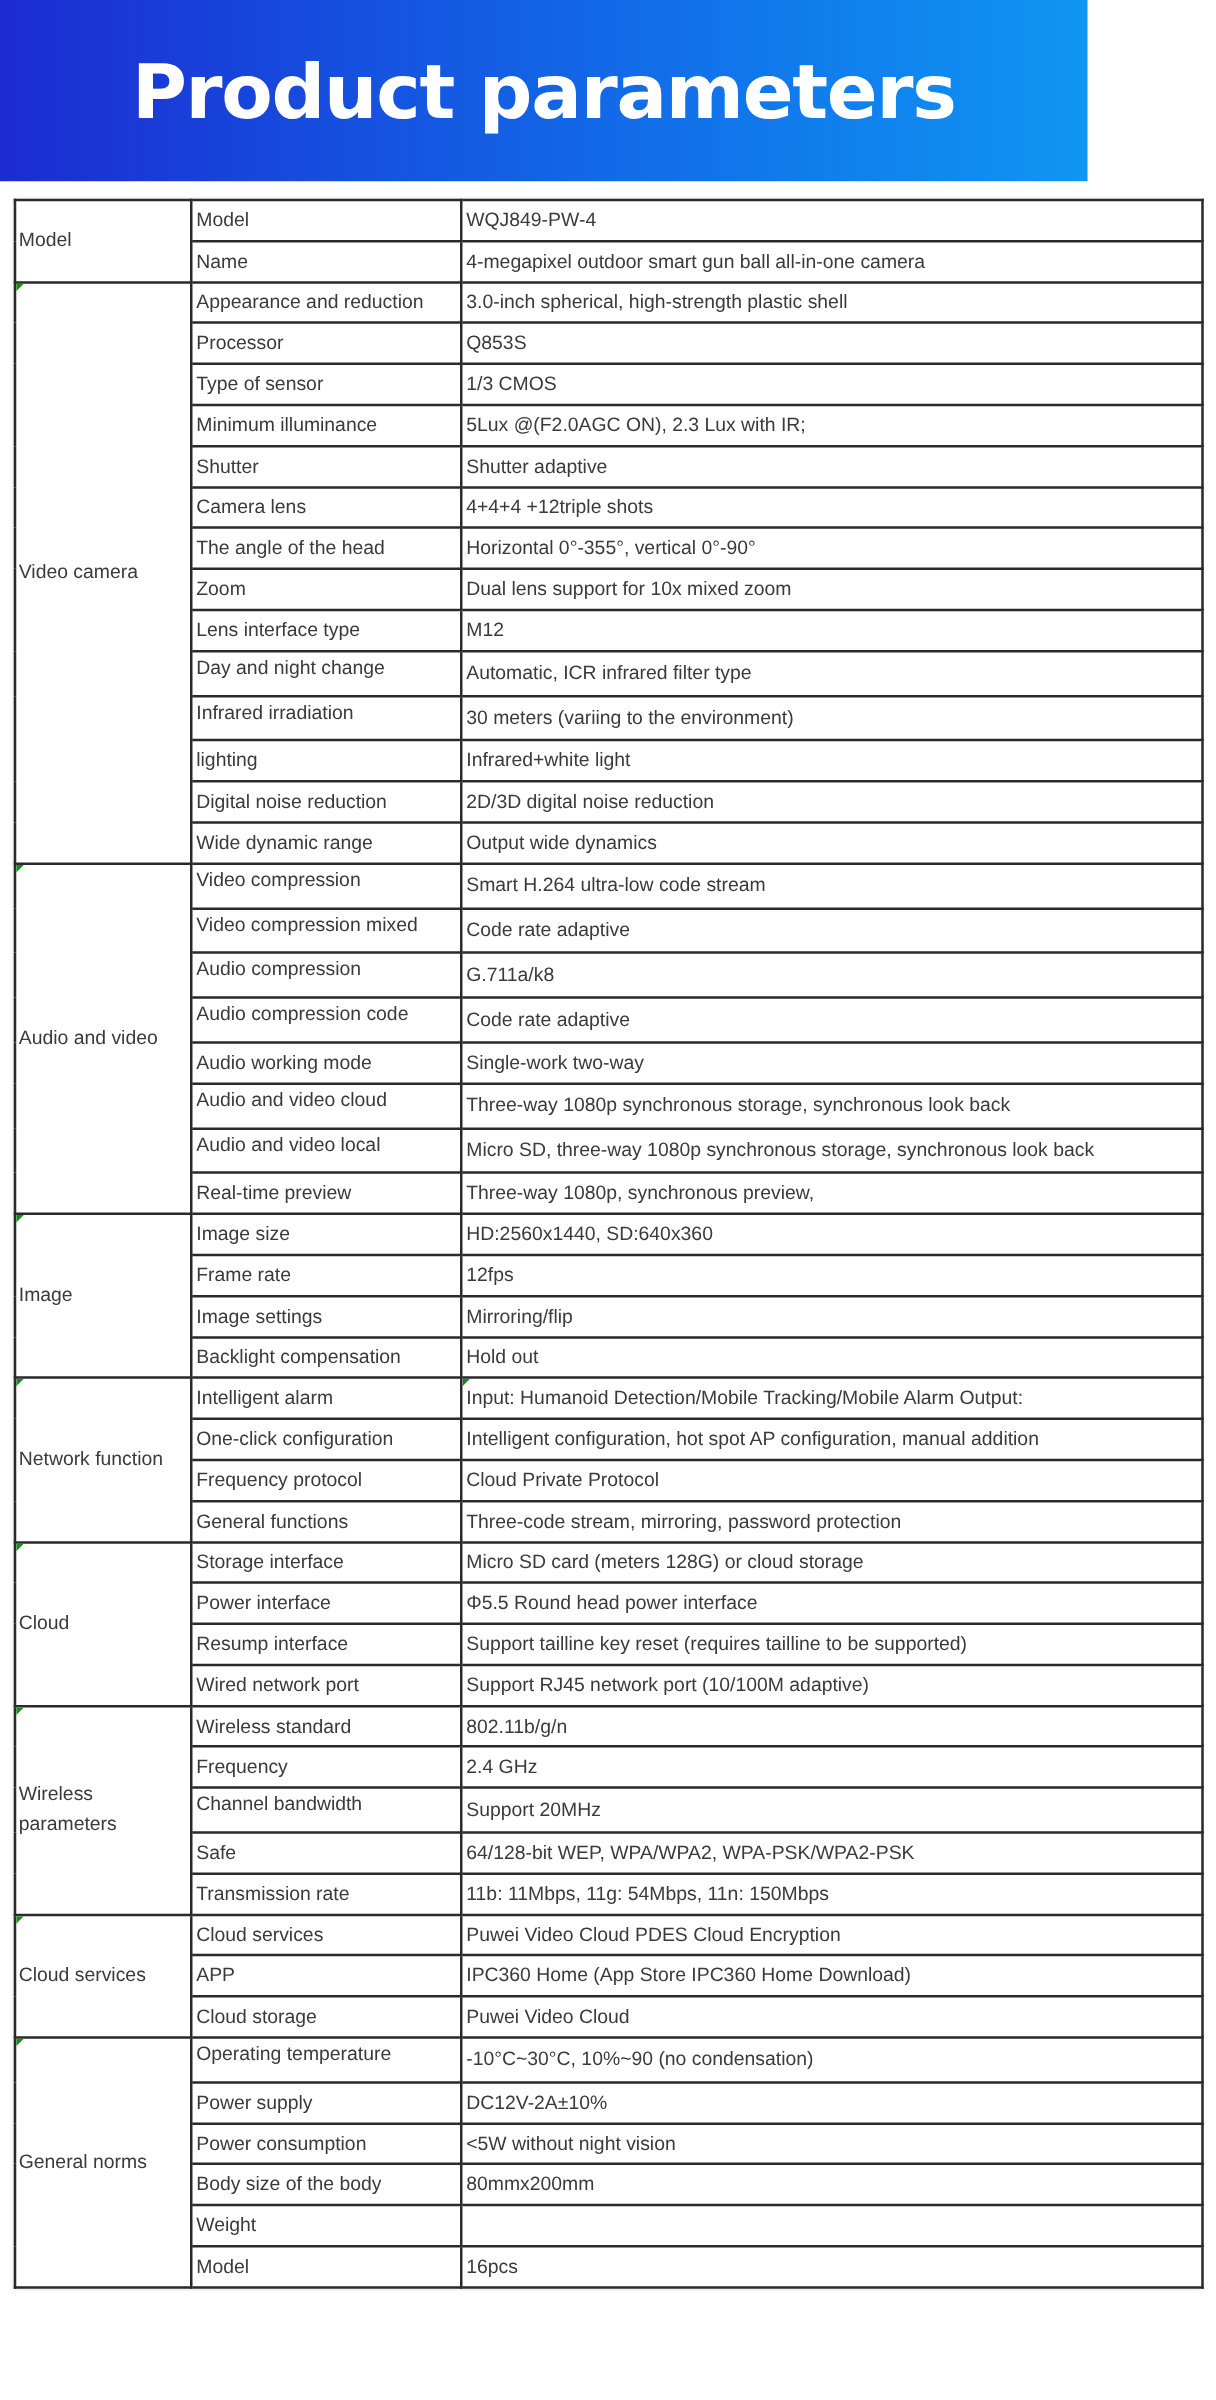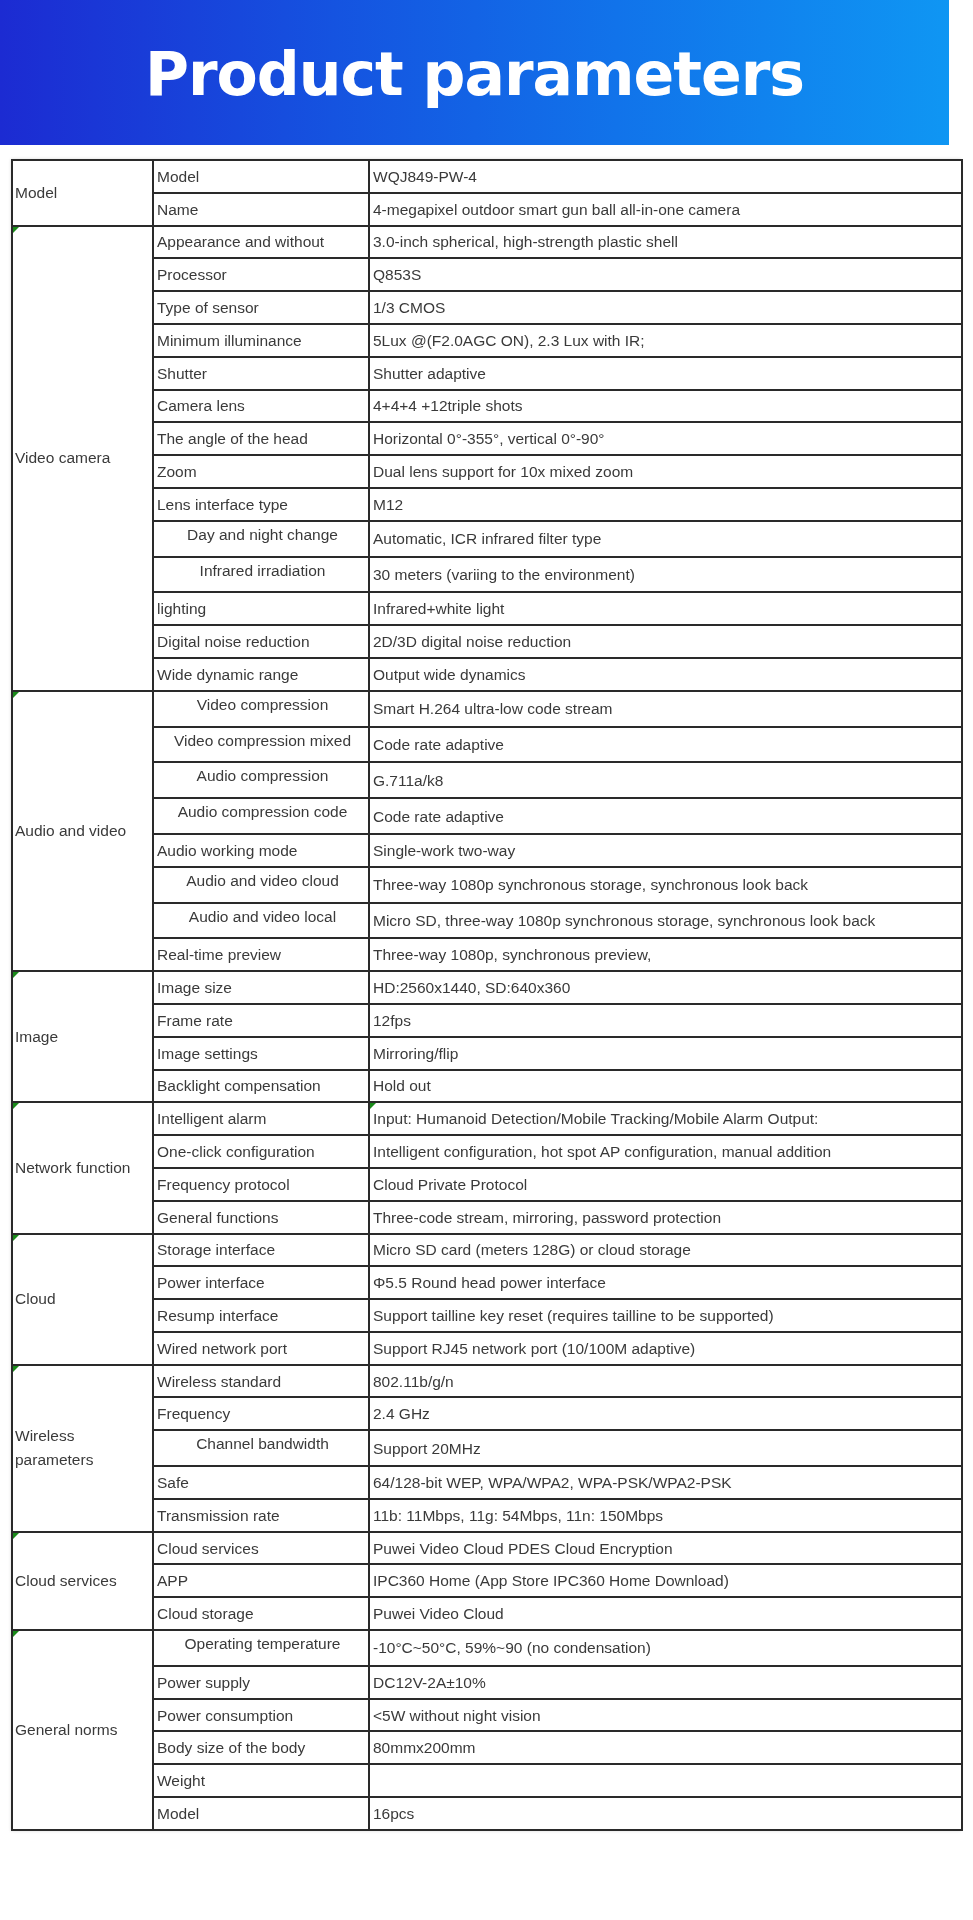--- a/index.html
+++ b/index.html
@@ -1,19 +1,19 @@
 <!DOCTYPE html>
 <html><head>
 <meta charset="utf-8">
 <style>
   html, body { margin: 0; padding: 0; background: #ffffff; }
   body { width: 973px; height: 1920px; position: relative; overflow: hidden;
          font-family: "DejaVu Sans", sans-serif; color: #333; }
   .banner {
-    position: absolute; left: 0; top: 0; width: 949px; height: 145px;
+    position: absolute; left: 0; top: 0; width: 870px; height: 145px;
     background: linear-gradient(90deg, #1c2bd2 0%, #1553e0 35%, #1173ea 65%, #0f96f3 100%);
     display: flex; align-items: center; justify-content: center; text-align: right;
   }
   .banner h1 {
     margin: 0; color: #fff; font-family: "DejaVu Sans", sans-serif;
     font-weight: bold; font-size: 60px; letter-spacing: -1px; line-height: 1;
     padding-top: 2px;
   }
   .table-wrap {
     position: absolute; left: 11px; top: 159px; width: 950px;
@@ -25,21 +25,21 @@
   }
   col.c1 { width: 141px; }
   col.c2 { width: 216px; }
   col.c3 { width: 593px; }
   td {
     border: 2px solid #2a2a2a; height: 30.8px; padding: 0 0 0 3px;
     vertical-align: middle; white-space: nowrap; overflow: hidden; line-height: 19px;
     position: relative;
   }
   td.group { vertical-align: middle; white-space: normal; line-height: 24px; padding-left: 2px; }
-  td.clip { vertical-align: top; padding-top: 3px; text-align: center; }
+  td.clip { vertical-align: top; padding-top: 3px; }
   td.clip span { display: block; height: 22px; overflow: hidden; }
   .mark {
     position: absolute; left: 0; top: 0; width: 0; height: 0;
     border-top: 6px solid #1a8a1a; border-right: 6px solid transparent;
   }
 </style>
 </head>
 <body>
 
 <div class="banner">
@@ -58,21 +58,21 @@
           <td class="group" rowspan="2"><span>Model</span></td>
           <td><span>Model</span></td>
           <td><span>WQJ849-PW-4</span></td>
         </tr>
         <tr>
           <td><span>Name</span></td>
           <td><span>4-megapixel outdoor smart gun ball all-in-one camera</span></td>
         </tr>
         <tr>
           <td class="group" rowspan="14"><span class="mark"></span><span>Video camera</span></td>
-          <td><span>Appearance and without</span></td>
+          <td><span>Appearance and reduction</span></td>
           <td><span>3.0-inch spherical, high-strength plastic shell</span></td>
         </tr>
         <tr>
           <td><span>Processor</span></td>
           <td><span>Q853S</span></td>
         </tr>
         <tr>
           <td><span>Type of sensor</span></td>
           <td><span>1/3 CMOS</span></td>
         </tr>
@@ -254,21 +254,21 @@
         </tr>
         <tr>
           <td><span>Cloud storage</span></td>
           <td><span>Puwei Video Cloud</span></td>
         </tr>
         <tr>
           <td class="group" rowspan="6"><span class="mark"></span><span>General norms</span></td>
           <td class="clip">
             <span>Operating temperature</span>
           </td>
-          <td><span>-10°C~50°C, 59%~90 (no condensation)</span></td>
+          <td><span>-10°C~30°C, 10%~90 (no condensation)</span></td>
         </tr>
         <tr>
           <td><span>Power supply</span></td>
           <td><span>DC12V-2A±10%</span></td>
         </tr>
         <tr>
           <td><span>Power consumption</span></td>
           <td><span>&lt;5W without night vision</span></td>
         </tr>
         <tr>

